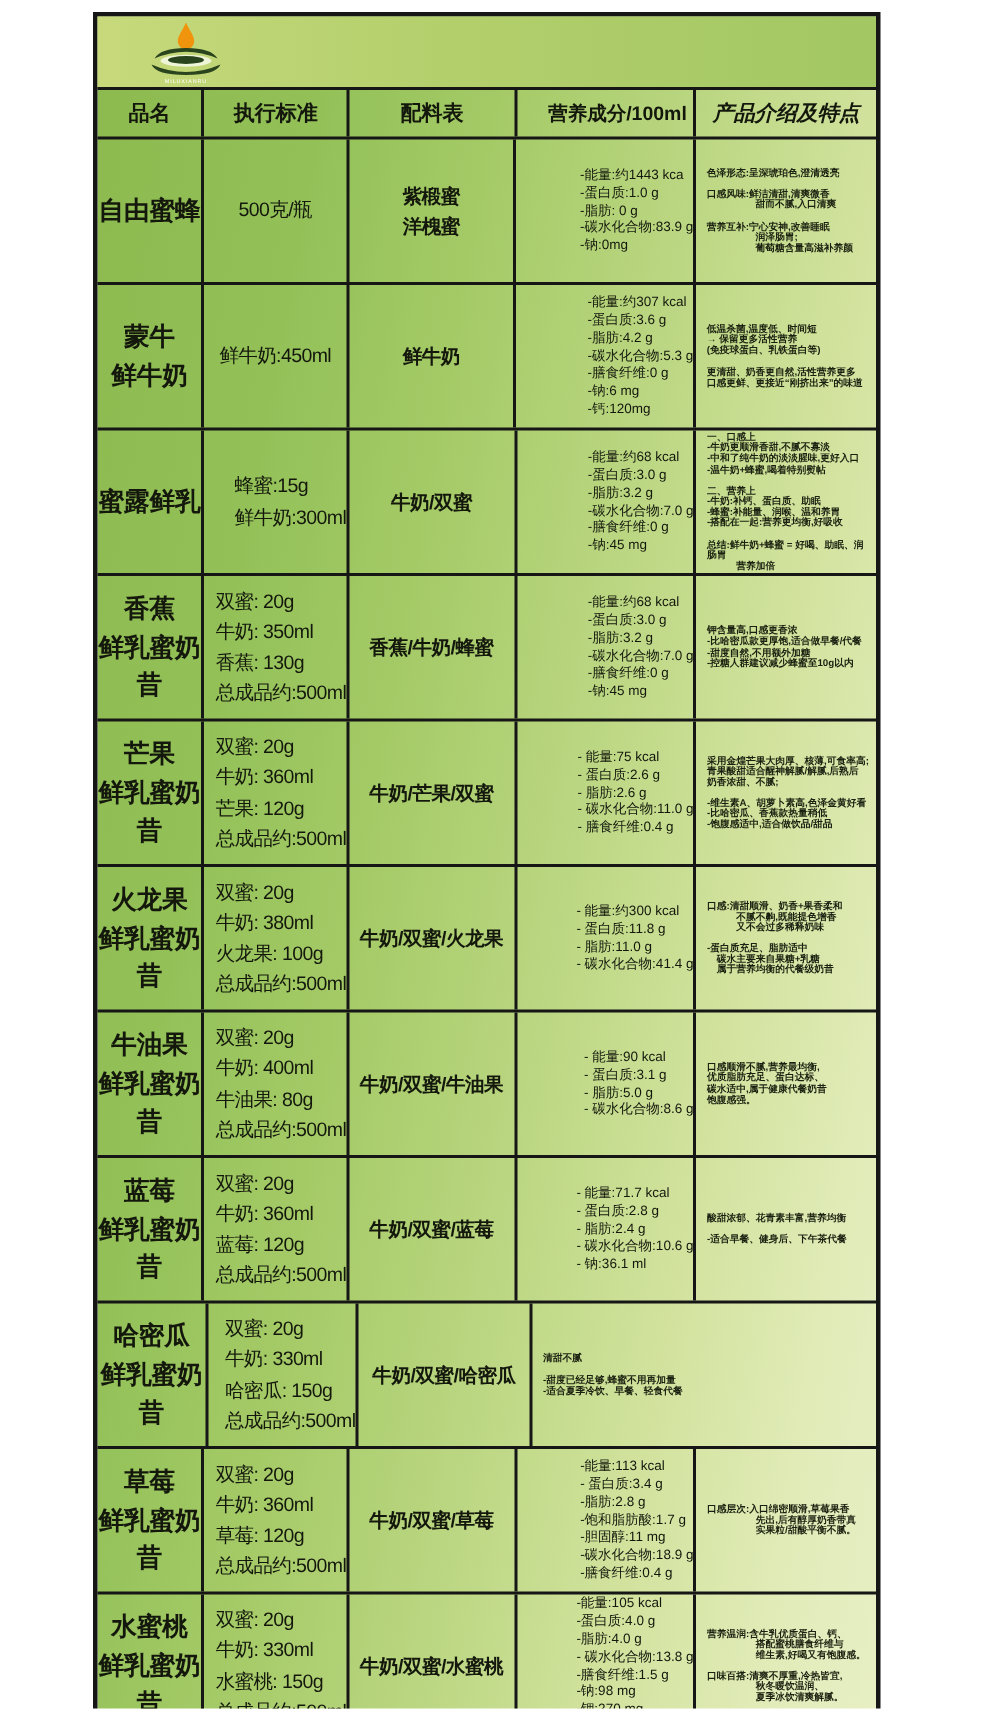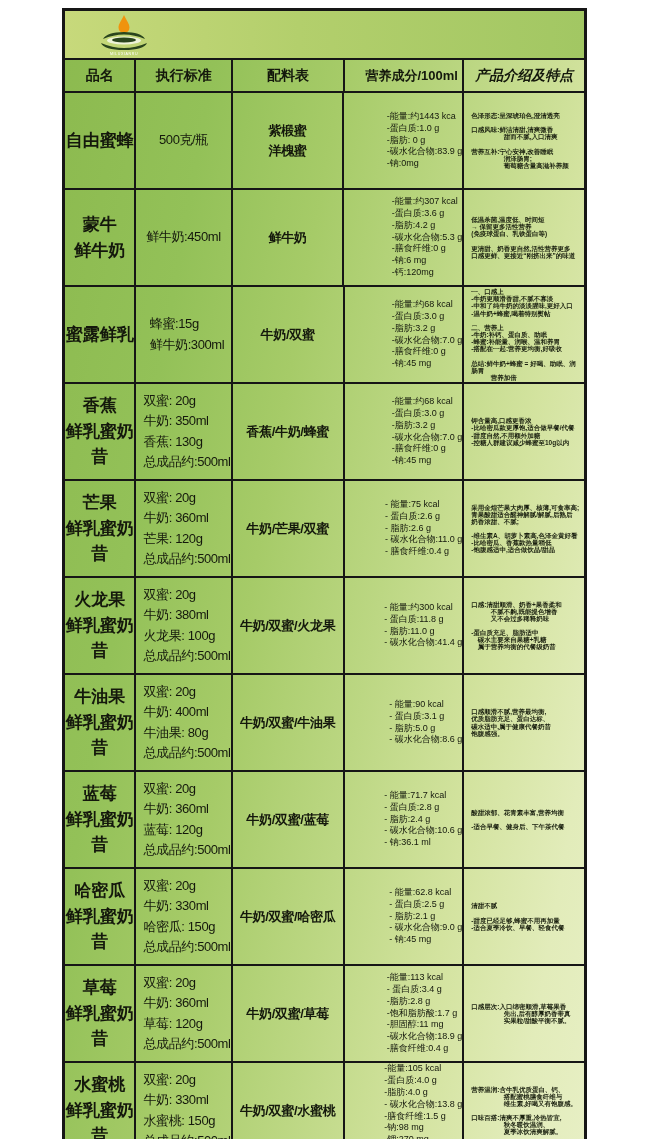--- a/index.html
+++ b/index.html
@@ -32,21 +32,21 @@
     display:flex;align-items:center;justify-content:center;
     overflow:hidden;color:#14180c;
   }
   .cell:last-child{border-right:none;}
   .w1{width:74px;} .w2{width:100px;} .w3{width:116px;} .w4{width:107px;margin-left:16px;} .w5{width:124px;}
   .header-row .cell{font-weight:bold;font-size:14px;white-space:nowrap;}
   .header-row .w4{font-size:13px;}
   .header-row .w5{font-size:14px;font-style:italic;}
   .cell span{white-space:pre-line;display:block;}
   .c-name span{font-size:17px;font-weight:bold;text-align:center;line-height:1.5;}
-  .c-standard{justify-content:center;padding-left:7px;}
+  .c-standard{justify-content:flex-end;padding-left:7px;}
   .c-standard span{font-size:13px;font-weight:500;letter-spacing:-0.4px;line-height:1.55;text-align:left;white-space:pre;}
   .c-standard.center{justify-content:center;padding-left:0;}
   .c-ingredients span{font-size:13px;font-weight:600;text-align:center;line-height:1.5;letter-spacing:-0.3px;}
   .c-nutrition{justify-content:flex-end;padding-left:20px;}
   .c-nutrition span{font-size:9px;line-height:1.32;text-align:left;font-weight:500;}
   .c-intro{justify-content:flex-start;padding:2px 4px 2px 7px;}
   .c-intro span{font-size:6.5px;line-height:1.1;text-align:left;font-weight:bold;color:#1b2110;}
 </style>
 </head>
 <body>
@@ -324,27 +324,20 @@
         </div>
     <div class="cell w2 c-standard">
           <span>双蜜: 20g
 牛奶: 330ml
 哈密瓜: 150g
 总成品约:500ml</span>
         </div>
     <div class="cell w3 c-ingredients">
           <span>牛奶/双蜜/哈密瓜</span>
         </div>
-    <div class="cell w4 c-nutrition">
-          <span>- 能量:62.8 kcal
-- 蛋白质:2.5 g
-- 脂肪:2.1 g
-- 碳水化合物:9.0 g
-- 钠:45 mg</span>
-        </div>
     <div class="cell w5 c-intro">
           <span>清甜不腻
 
 -甜度已经足够,蜂蜜不用再加量
 -适合夏季冷饮、早餐、轻食代餐</span>
         </div>
   </div>
 
   <div class="row">
     <div class="cell w1 c-name">

